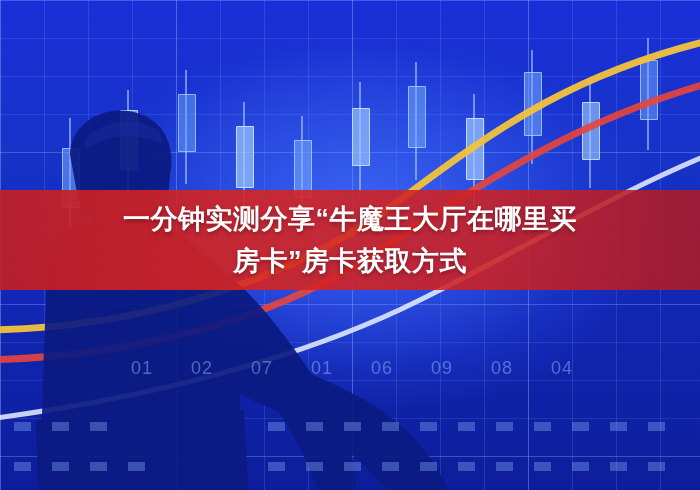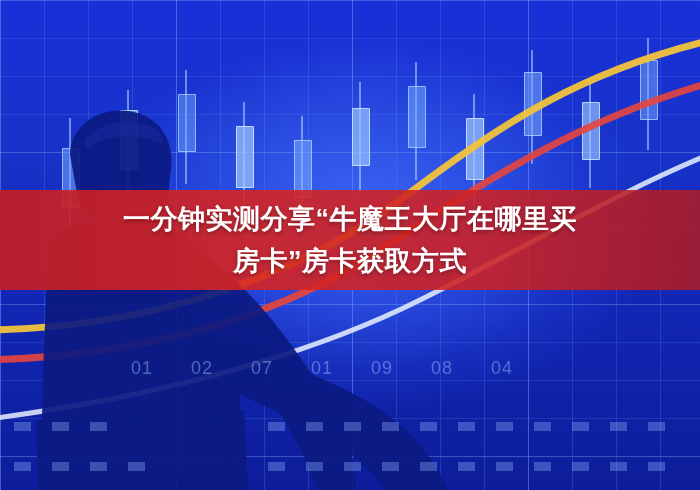--- a/index.html
+++ b/index.html
@@ -166,20 +166,21 @@
     <g fill="#1a2a9e" opacity="0.55">
       <path d="M84,60 C104,38 140,36 160,52 L162,64 C136,52 106,54 86,70 Z"></path>
     </g>
   </svg>
 
   <div class="axis">
     <span style="margin-left:112px;">01</span>
     <span>02</span>
     <span>07</span>
     <span>01</span>
+    <span>06</span>
     <span>09</span>
     <span>08</span>
     <span>04</span>
   </div>
 
   <div class="dashes">
     <i style="left:14px;"></i>
       <i style="left:52px;"></i>
       <i style="left:90px;"></i>
     <i style="left:268px;"></i>

